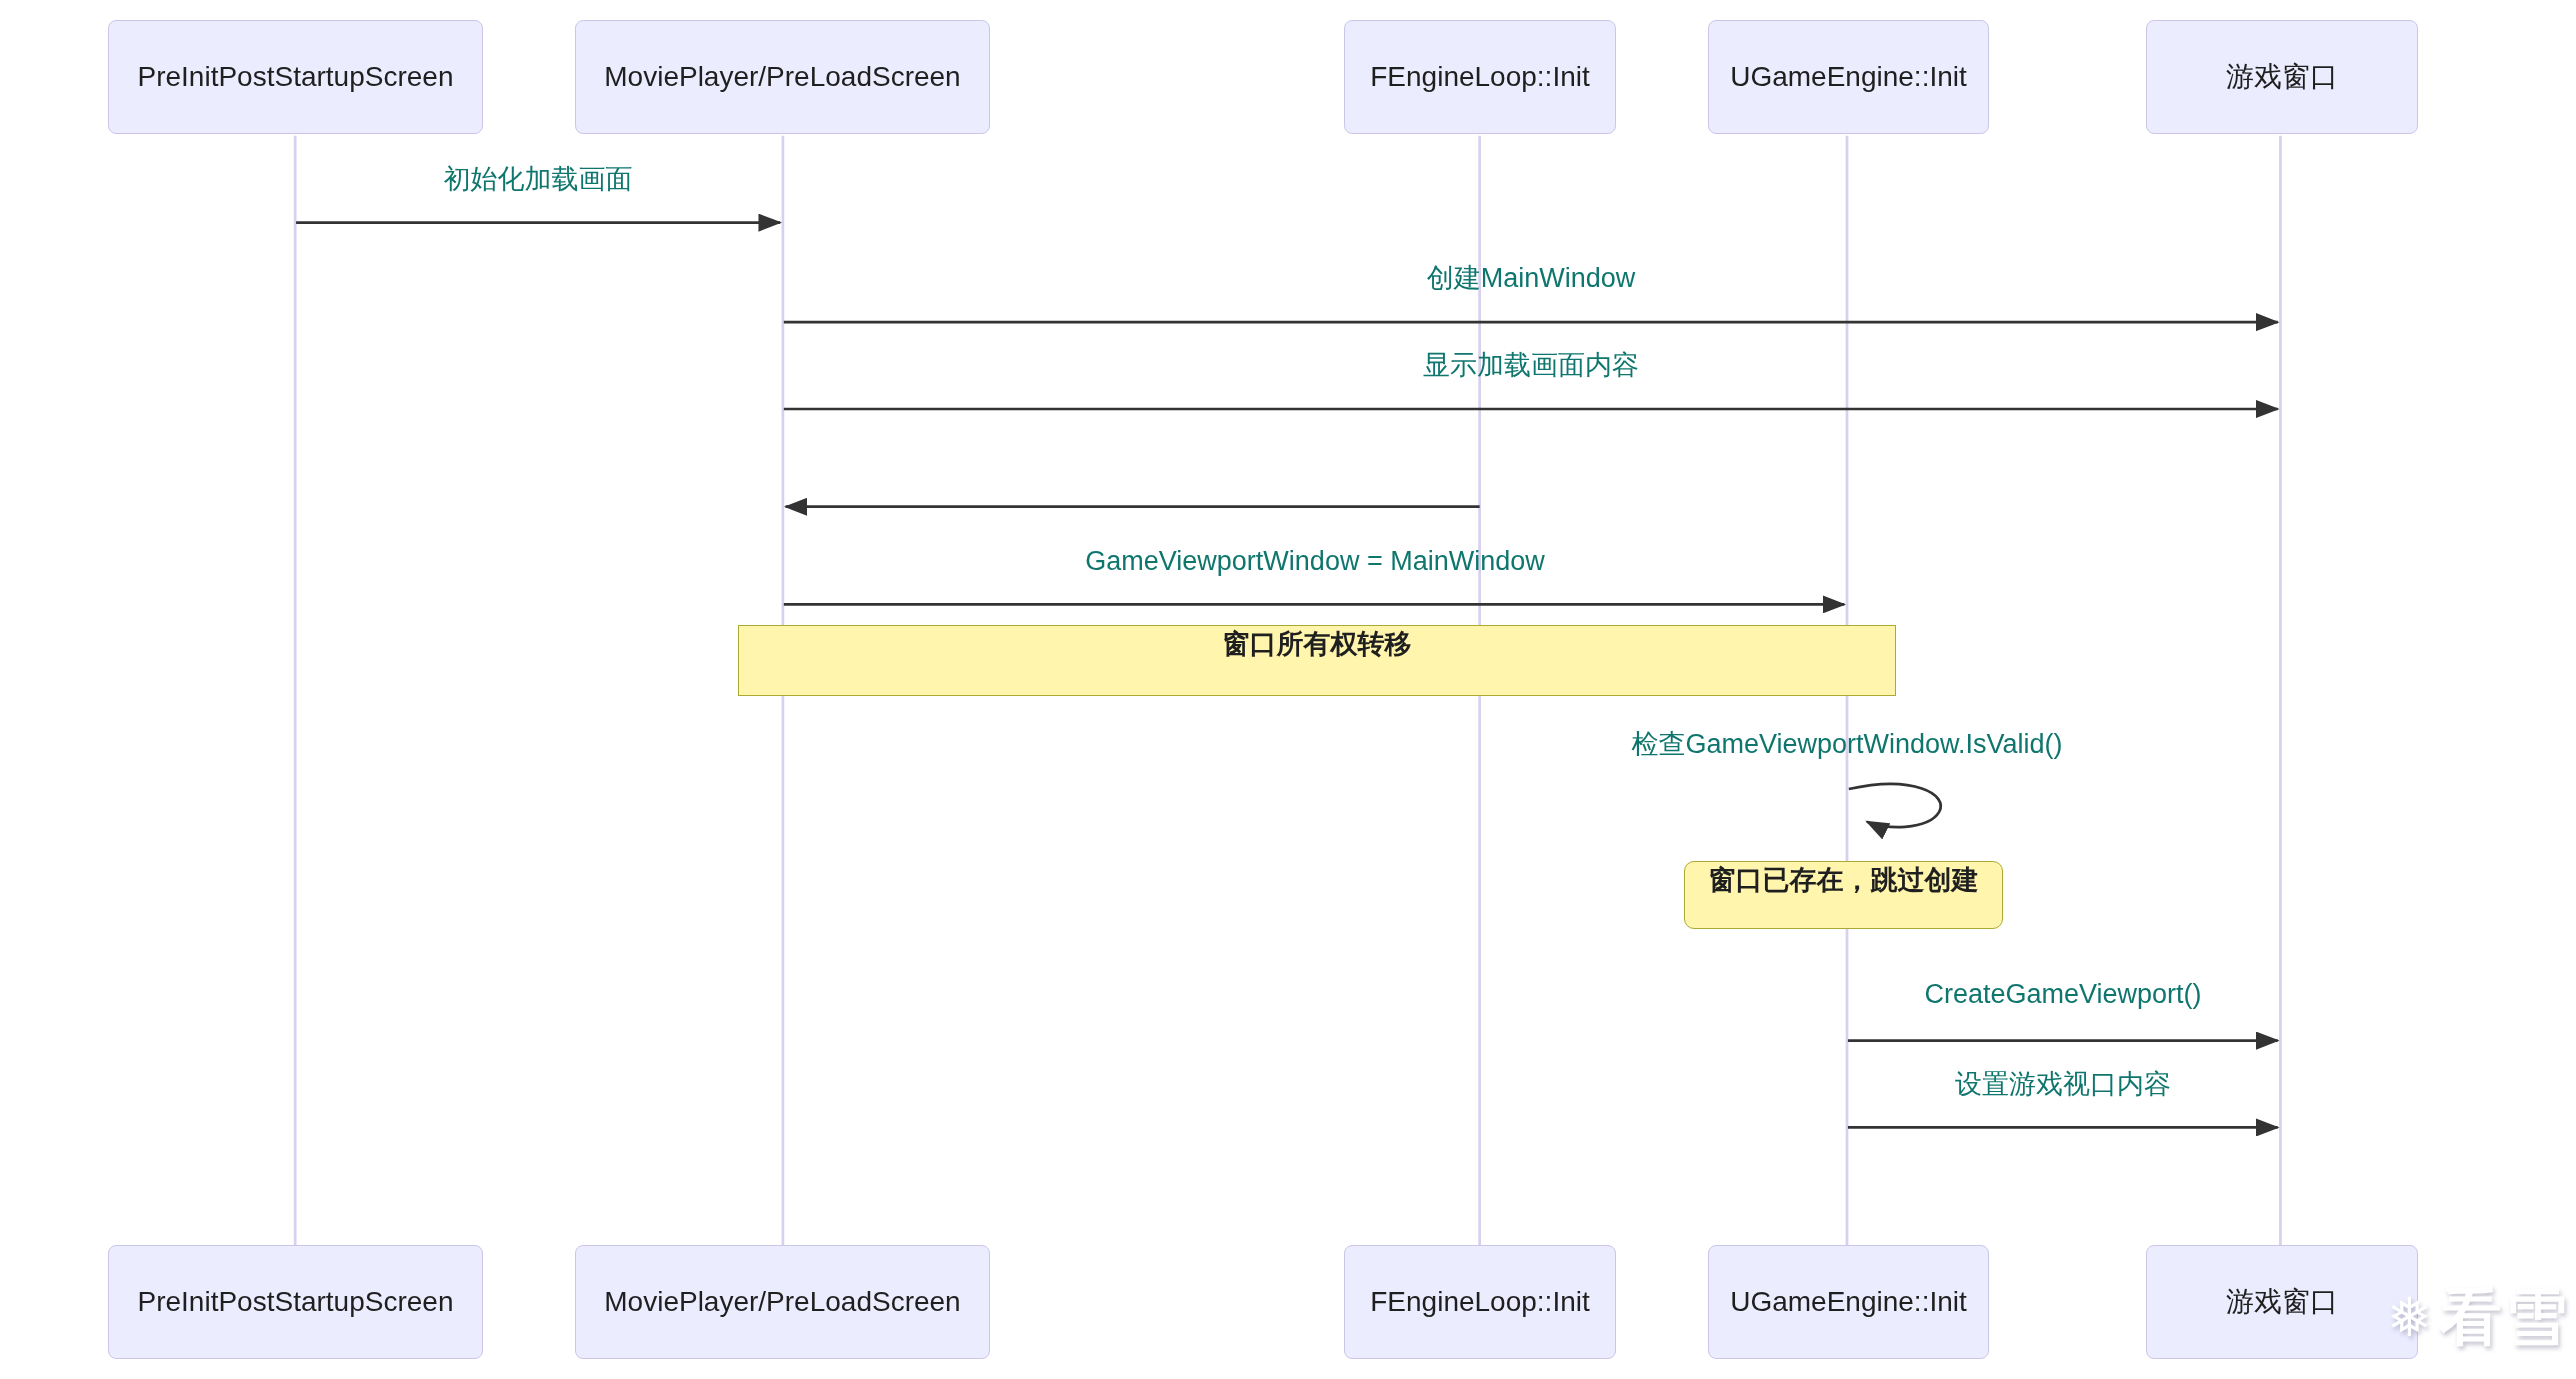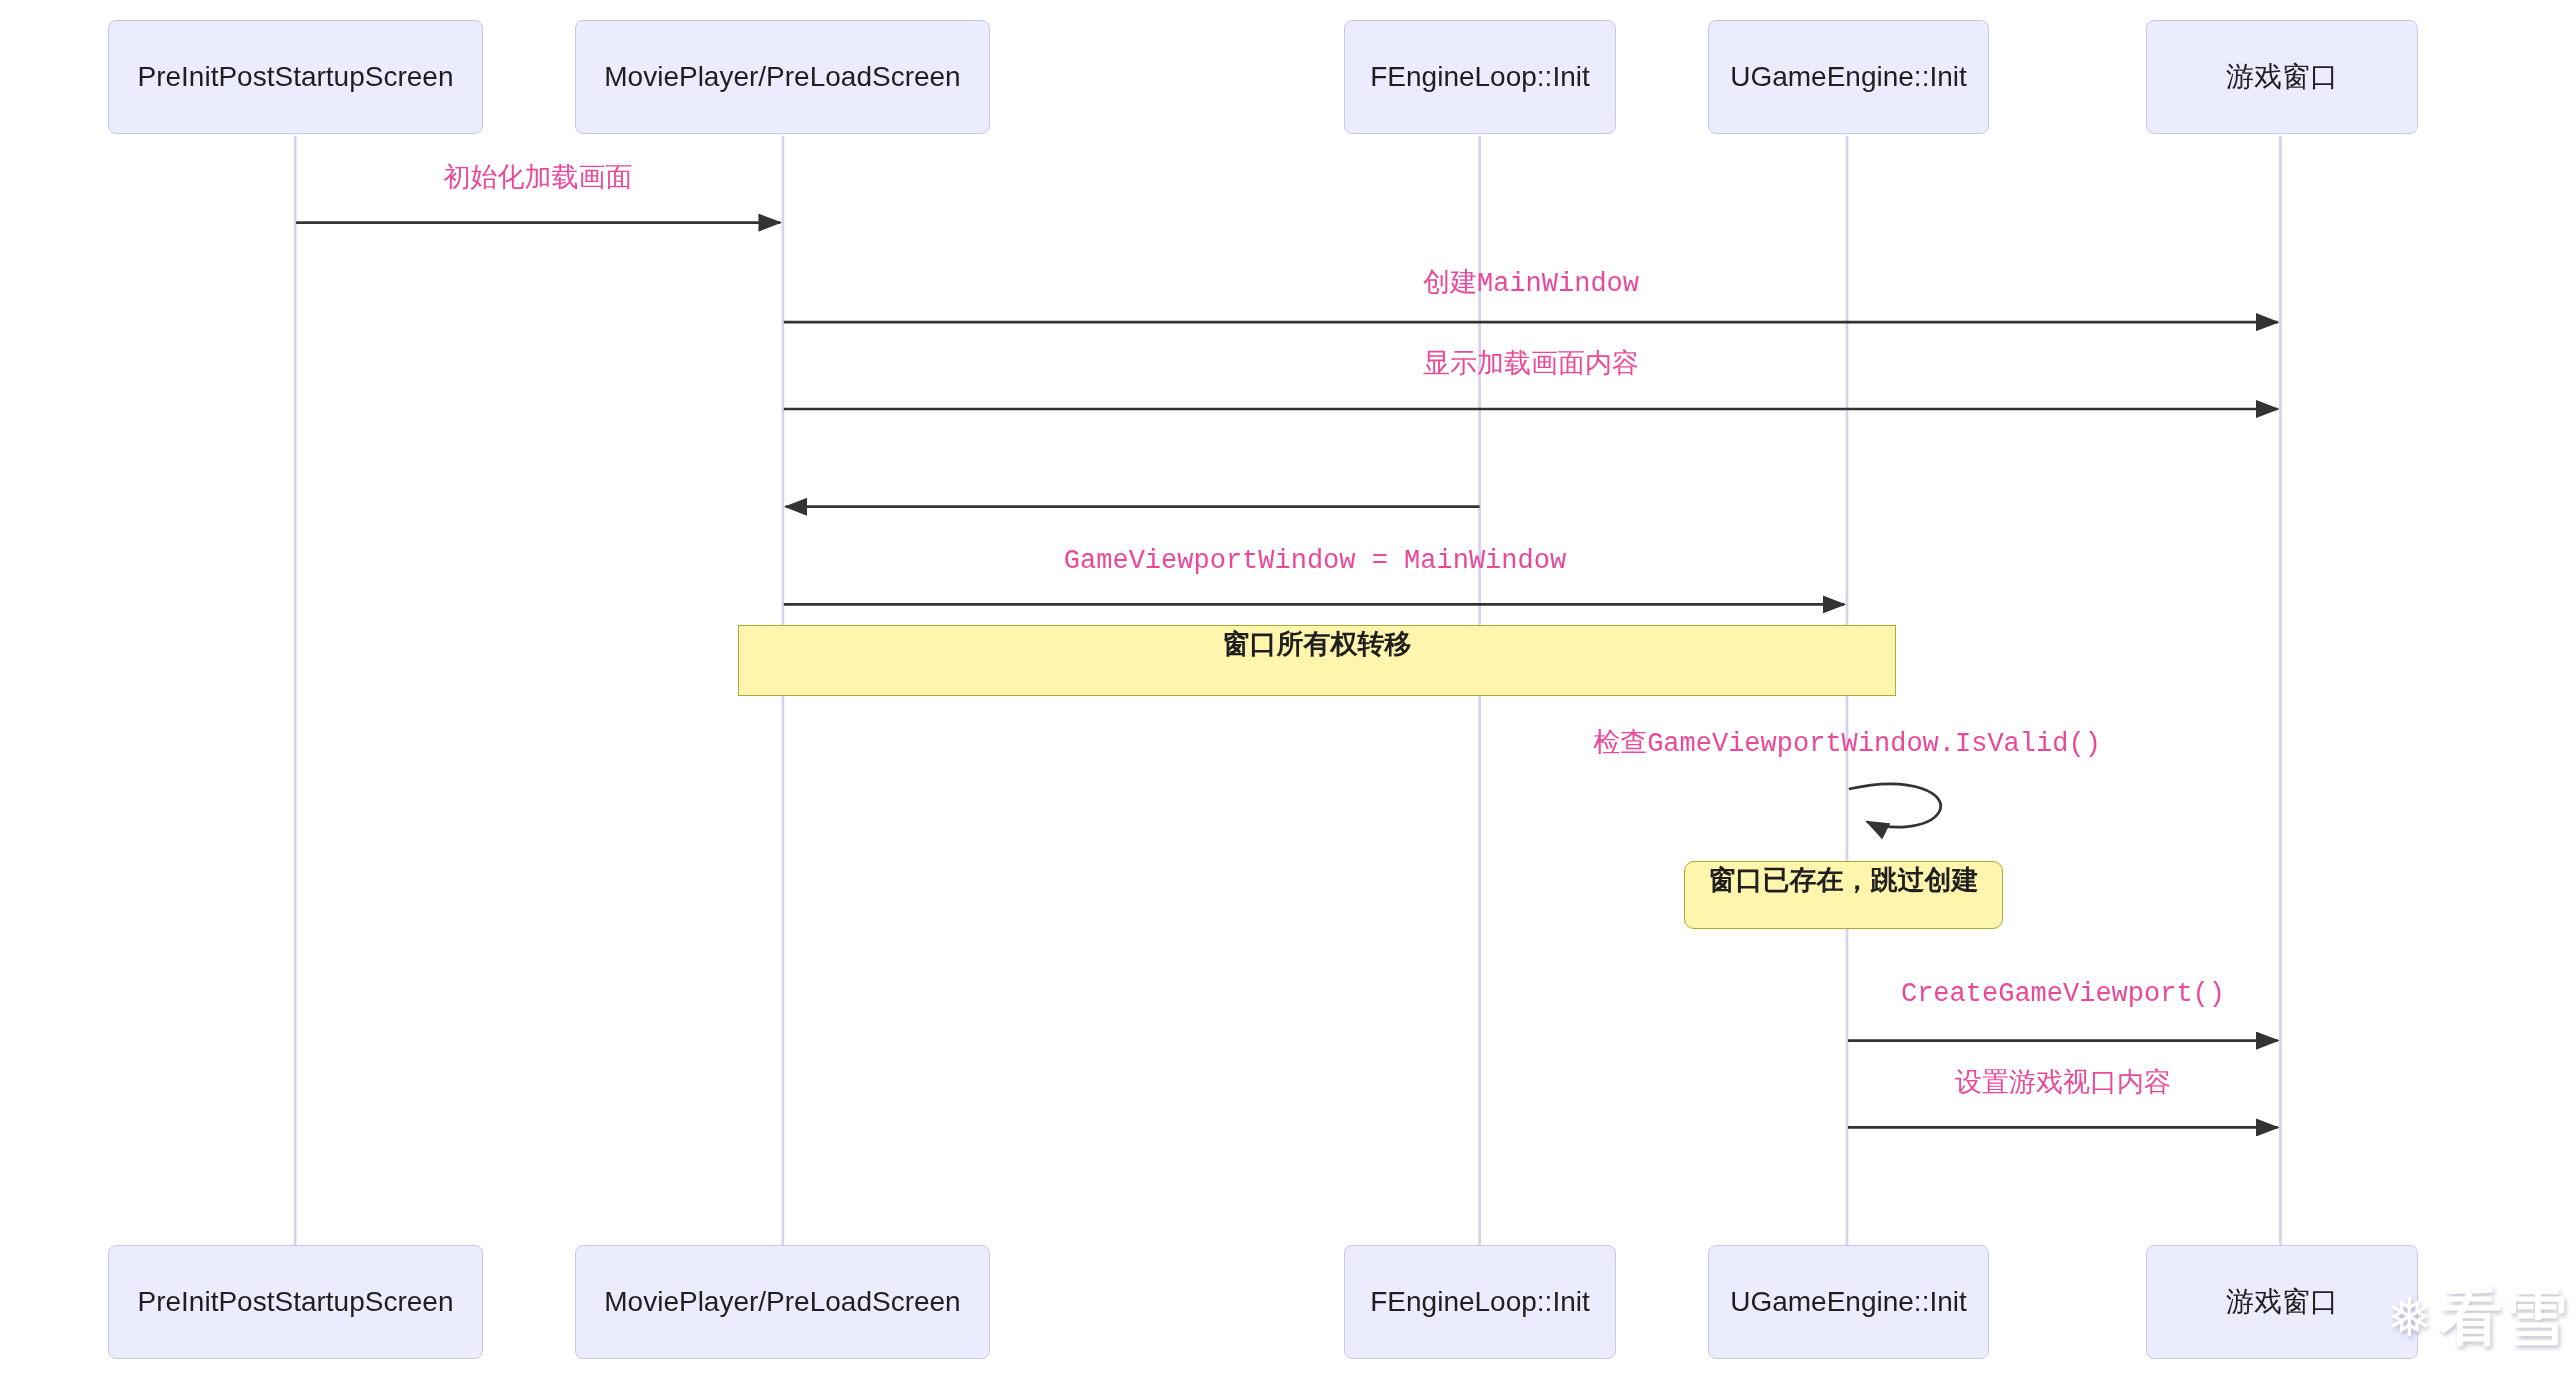--- a/index.html
+++ b/index.html
@@ -11,21 +11,21 @@
   }
   .lines-layer{position:absolute;left:0;top:0;width:2576px;height:1379px;}
   .actor{
     position:absolute;height:114px;box-sizing:border-box;
     background:#ECECFF;border:1.8px solid #CBC5E8;border-radius:8.1px;
     display:flex;align-items:center;justify-content:center;
     font-size:28px;white-space:nowrap;
   }
   .msg-label{
     position:absolute;transform:translateX(-50%);
-    font-size:27px;line-height:33px;white-space:nowrap;color:#ec4899;font-family:Liberation Mono, monospace;
+    font-size:27px;line-height:33px;white-space:nowrap;color:#0f766e;
   }
   .note{
     position:absolute;box-sizing:border-box;
     background:#FFF5AD;border:1.8px solid #AAAA33;
     display:flex;align-items:flex-start;justify-content:center;
     font-size:27px;font-weight:600;white-space:nowrap;color:#1f1f1f;
   }
   .watermark{
     position:absolute;left:2370px;top:1285px;height:63px;
     display:flex;align-items:center;gap:7.2px;
@@ -90,21 +90,21 @@
     <span>FEngineLoop::Init</span>
   </div>
   <div class="actor" style="left:1691px;top:1245px;width:281px;">
     <span>UGameEngine::Init</span>
   </div>
   <div class="actor" style="left:2129px;top:1245px;width:272px;">
     <span>游戏窗口</span>
   </div>
 
   <div class="msg-label" style="left:521px;top:163px;">初始化加载画面</div>
-  <div class="msg-label" style="left:1514px;top:268px;">创建MainWindow</div>
+  <div class="msg-label" style="left:1514px;top:262px;">创建MainWindow</div>
   <div class="msg-label" style="left:1514px;top:349px;">显示加载画面内容</div>
   <div class="msg-label" style="left:1298px;top:545px;">GameViewportWindow = MainWindow</div>
   <div class="msg-label" style="left:1830px;top:728px;">检查GameViewportWindow.IsValid()</div>
   <div class="msg-label" style="left:2046px;top:978px;">CreateGameViewport()</div>
   <div class="msg-label" style="left:2046px;top:1068px;">设置游戏视口内容</div>
 
   <div class="note" style="left:721px;top:625px;width:1158px;height:71px;">
     <span>窗口所有权转移</span>
   </div>
   <div class="note" style="left:1667px;top:861px;width:319px;height:68px;border-radius:10px;">

